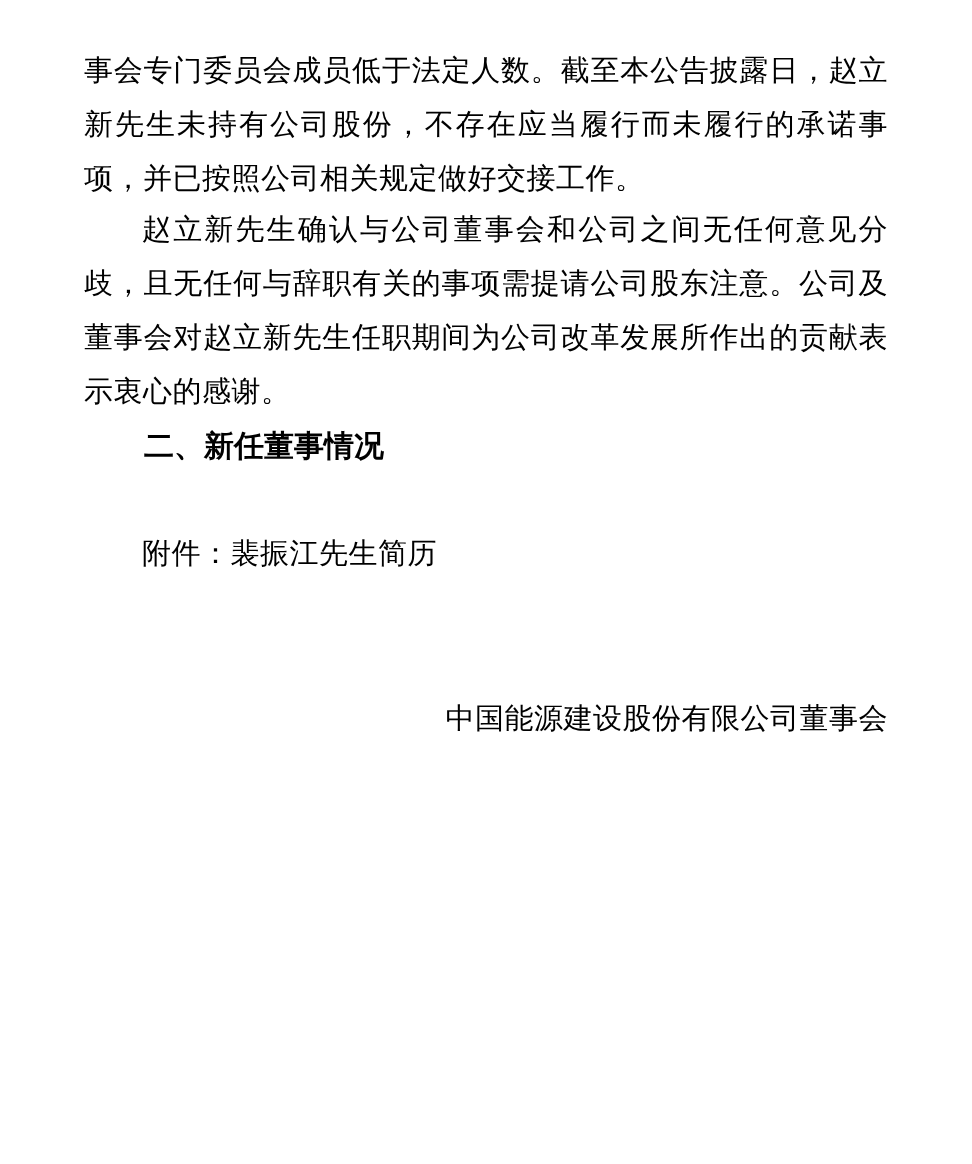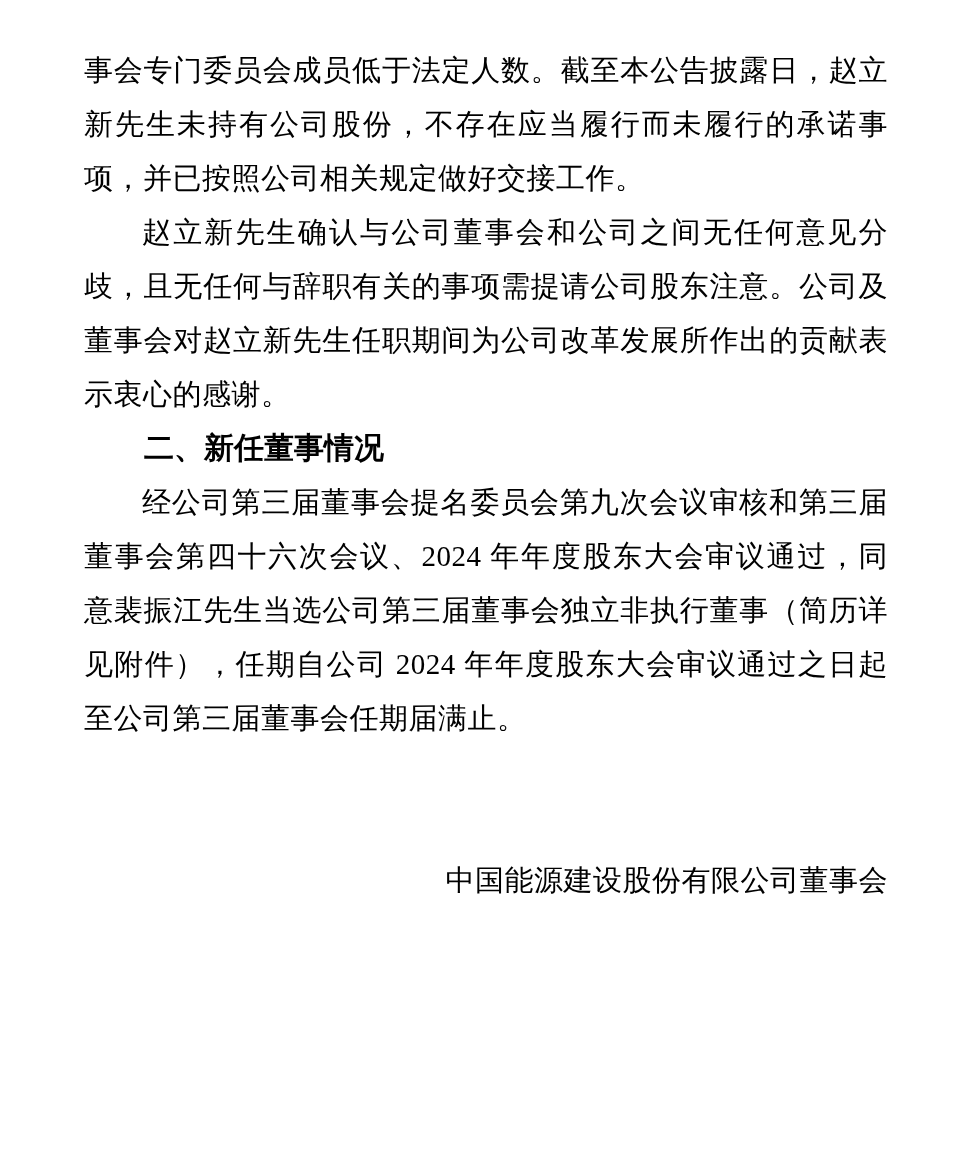--- a/index.html
+++ b/index.html
@@ -24,23 +24,24 @@
   }
   .body-text {
     font-size: 29px;
     line-height: 54px;
     text-align: justify;
     text-justify: inter-ideograph;
     letter-spacing: 0.5px;
   }
   .indent {
     text-indent: 2em;
+    font-family: Liberation Mono, monospace;
   }
   .heading {
-    font-family: Liberation Serif, serif;
+    font-family: Liberation Mono, monospace;
     font-weight: bold;
     font-size: 30px;
     line-height: 54px;
     text-indent: 2em;
     text-align: left;
   }
   .attachment {
     margin-top: 54px;
   }
   .signature {
@@ -58,22 +59,22 @@
 
 <div class="page">
   <div class="content">
 
     <p class="body-text">事会专门委员会成员低于法定人数。截至本公告披露日，赵立新先生未持有公司股份，不存在应当履行而未履行的承诺事项，并已按照公司相关规定做好交接工作。</p>
 
     <p class="body-text indent">赵立新先生确认与公司董事会和公司之间无任何意见分歧，且无任何与辞职有关的事项需提请公司股东注意。公司及董事会对赵立新先生任职期间为公司改革发展所作出的贡献表示衷心的感谢。</p>
 
     <p class="heading">二、新任董事情况</p>
 
-    <p class="body-text indent">经公司第三届董事会提名委员会第九次会议审核和第三届董事会第四十六次会议、2024 年年度股东大会审议通过，同意裴振江先生当选公司第三届董事会独立非执行董事（简历详见附件），任期自公司 2024 年年度股东大会审议通过之日起至公司第三届董事会任期届满止。</p>
 
 
+    <p class="body-text indent attachment">附件：裴振江先生简历</p>
 
     <div class="signature">
       <p class="body-text">中国能源建设股份有限公司董事会</p>
     </div>
 
   </div>
 </div>
 
 </body></html>

